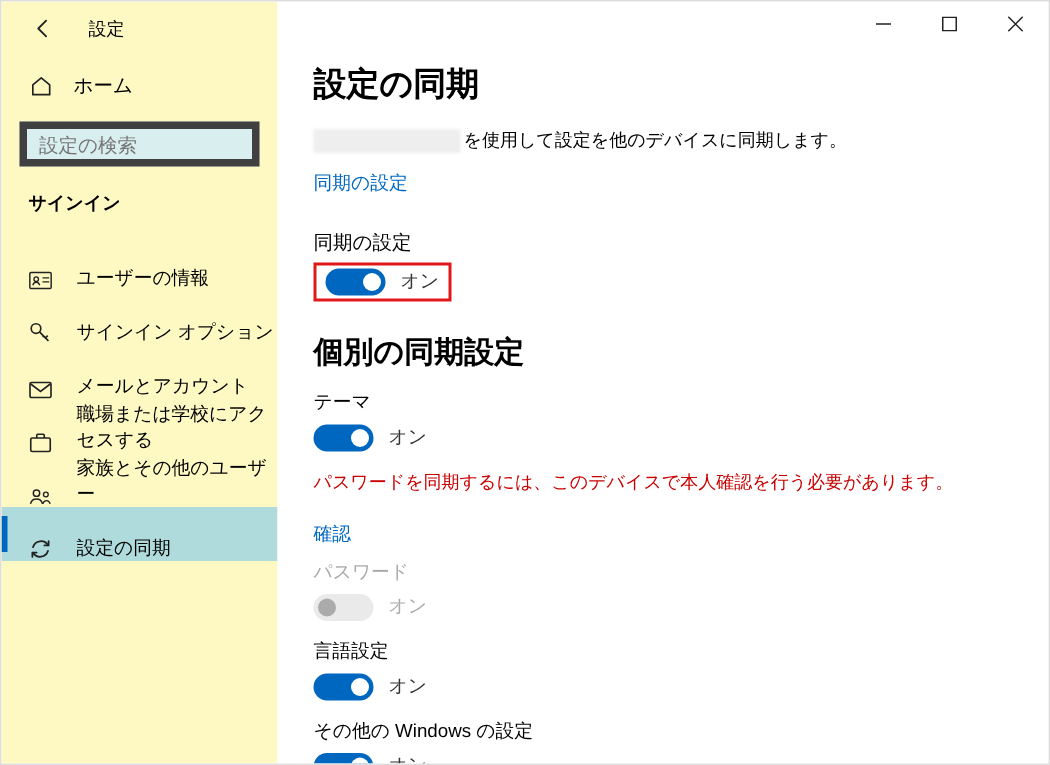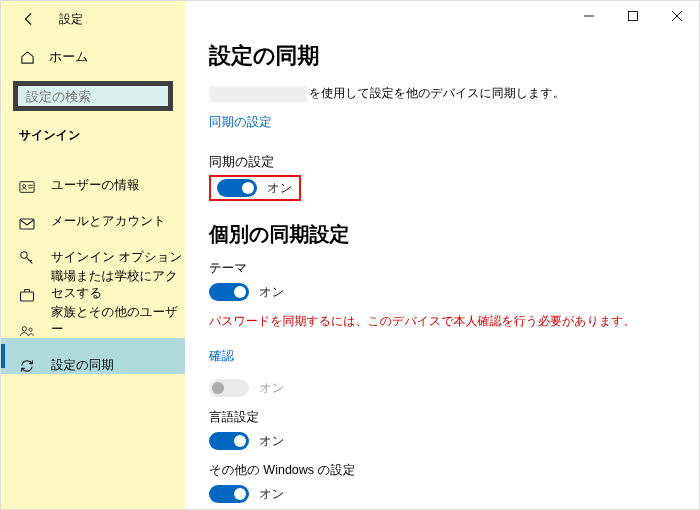--- a/index.html
+++ b/index.html
@@ -117,21 +117,21 @@
   .link {
     color: #0067C0; font-size: 12.5px;
     margin-bottom: 18px; display:inline-block;
     cursor:pointer;
   }
   .sub-head {
     font-size: 13px; font-weight: normal;
     margin-top: 4px;
   }
   .toggle-row {
-    display: flex; align-items: center; gap: 10px;
+    display: flex; align-items: flex-start; gap: 10px;
     margin-top: 6px; margin-bottom: 12px;
   }
   .toggle {
     width: 40px; height: 18px; border-radius: 9px;
     background: #e2e2e2; position: relative;
     cursor: pointer;
   }
   .toggle .knob {
     position: absolute; top: 3px; left: 3px;
     width: 12px; height: 12px; border-radius: 50%;
@@ -204,35 +204,35 @@
               <rect x="1" y="1" width="16" height="12" rx="1" stroke="#222" stroke-width="1.1"></rect>
               <circle cx="5.8" cy="6" r="1.7" stroke="#222" stroke-width="1"></circle>
               <path d="M3.2 10.5c.5-1.5 1.4-2.2 2.6-2.2s2.1.7 2.6 2.2" stroke="#222" stroke-width="1"></path>
               <path d="M10.5 5h5M10.5 8h5" stroke="#222" stroke-width="1"></path>
             </svg>
         </span>
         <span>ユーザーの情報</span>
       </div>
       <div class="nav-item">
         <span class="icon">
+          <svg width="16" height="16" viewBox="0 0 16 16" fill="none">
+              <circle cx="5" cy="5" r="3.2" stroke="#222" stroke-width="1.1"></circle>
+              <path d="m7.3 7.3 6 6m-2-2 1.5-1.5m-3.5 0L11 11" stroke="#222" stroke-width="1.1"></path>
+            </svg>
+        </span>
+        <span>サインイン オプション</span>
+      </div>
+      <div class="nav-item">
+        <span class="icon">
           <svg width="16" height="12" viewBox="0 0 16 12" fill="none">
               <rect x="1" y="1" width="14" height="10" rx="1" stroke="#222" stroke-width="1.1"></rect>
               <path d="m1.5 2 6.5 5 6.5-5" stroke="#222" stroke-width="1.1"></path>
             </svg>
         </span>
         <span>メールとアカウント</span>
-      </div>
-      <div class="nav-item">
-        <span class="icon">
-          <svg width="16" height="16" viewBox="0 0 16 16" fill="none">
-              <circle cx="5" cy="5" r="3.2" stroke="#222" stroke-width="1.1"></circle>
-              <path d="m7.3 7.3 6 6m-2-2 1.5-1.5m-3.5 0L11 11" stroke="#222" stroke-width="1.1"></path>
-            </svg>
-        </span>
-        <span>サインイン オプション</span>
       </div>
       <div class="nav-item">
         <span class="icon">
           <svg width="16" height="14" viewBox="0 0 16 14" fill="none">
               <rect x="1.5" y="4" width="13" height="9" rx="1" stroke="#222" stroke-width="1.1"></rect>
               <path d="M5.5 4V2.2c0-.4.3-.7.7-.7h3.6c.4 0 .7.3.7.7V4" stroke="#222" stroke-width="1.1"></path>
             </svg>
         </span>
         <span>職場または学校にアクセスする</span>
       </div>
@@ -306,20 +306,21 @@
             <div class="knob"></div>
           </div>
         <span class="toggle-label">オン</span>
       </div>
     </div>
 
     <div class="error-line">パスワードを同期するには、このデバイスで本人確認を行う必要があります。</div>
     <a class="link" style="margin-bottom:8px;margin-top:18px;">確認</a>
 
     <div class="setting-item">
+      <div class="label muted">パスワード</div>
       <div class="toggle-row">
         <div class="toggle disabled">
             <div class="knob"></div>
           </div>
         <span class="toggle-label muted">オン</span>
       </div>
     </div>
 
     <div class="setting-item">
       <div class="label">言語設定</div>

